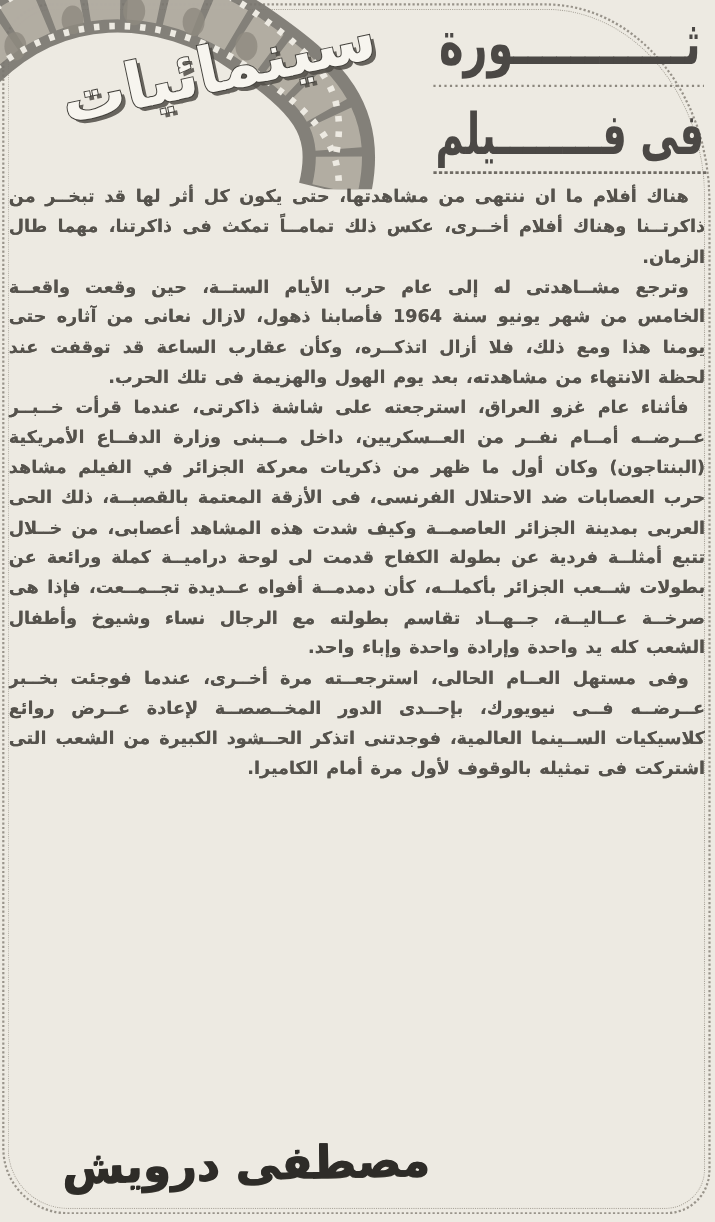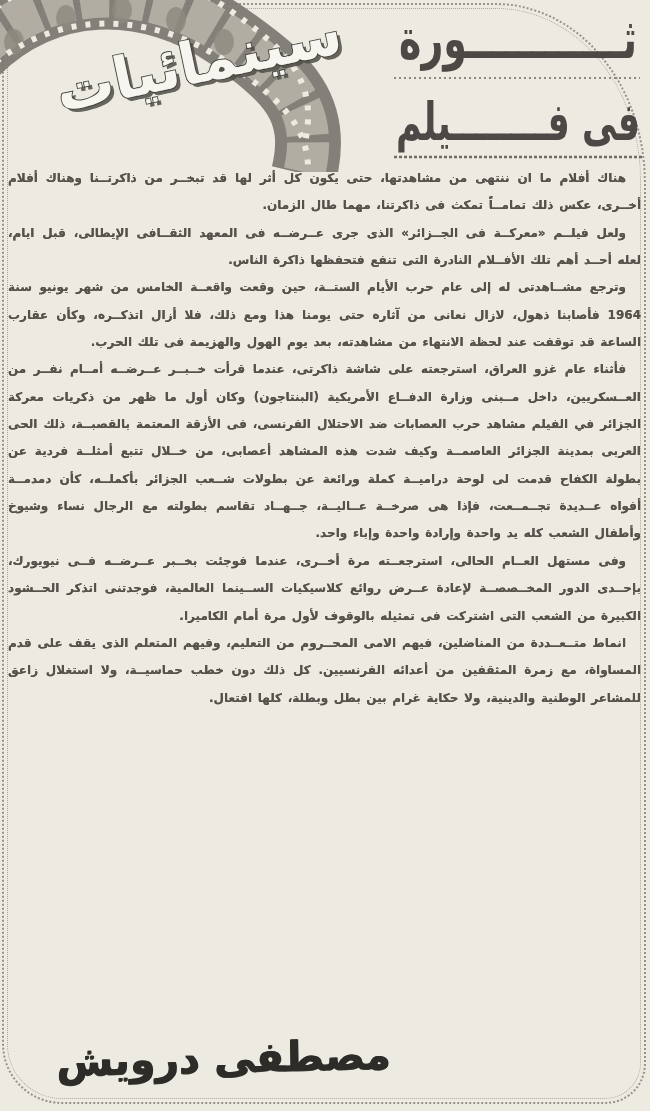--- a/index.html
+++ b/index.html
@@ -39,21 +39,21 @@
   }
   
   .headline{
     position:absolute;top:4px;right:6px;width:252px;height:158px;
   }
   
   .article{
     position:absolute;top:165px;left:8px;right:9px;height:872px;
     direction:rtl;
     text-align:justify;
-    font-size:12px;
+    font-size:16px;
     font-weight:bold;
     line-height:27.35px;
     word-spacing:1.5px;
     color:#55524c;
     overflow:hidden;
     text-shadow:0 0 .4px #6b6862;
   }
   .article p{margin:0;text-indent:15px;}
   
   .signature{
@@ -102,23 +102,21 @@
     <svg width="252" height="158" viewBox="0 0 252 158">
       <text x="126" y="54" text-anchor="middle" font-family="DejaVu Sans, sans-serif" font-size="55" font-weight="bold" fill="#4b4845" textLength="238" lengthAdjust="spacingAndGlyphs" style="direction:rtl">ثــــــــــــورة</text>
       <line x1="2" y1="74" x2="248" y2="74" stroke="#8d887f" stroke-width="2" stroke-dasharray="2 3"></line>
       <text x="126" y="136" text-anchor="middle" font-family="DejaVu Sans, sans-serif" font-size="52" font-weight="bold" fill="#4b4845" textLength="244" lengthAdjust="spacingAndGlyphs" style="direction:rtl">فى فــــــــيلم</text>
       <line x1="2" y1="153" x2="250" y2="153" stroke="#6f6b64" stroke-width="2.5" stroke-dasharray="3 2"></line>
     </svg>
   </div>
 
   <div class="article">
     <p>هناك أفلام ما ان ننتهى من مشاهدتها، حتى يكون كل أثر لها قد تبخــر من ذاكرتــنا وهناك أفلام أخــرى، عكس ذلك تمامــاً تمكث فى ذاكرتنا، مهما طال الزمان.</p>
-    <p>ولعل فيلــم «معركــة فى الجــزائر» الذى جرى عــرضــه فى المعهد الثقــافى الإيطالى، قبل ايام، لعله أحــد أهم تلك الأفــلام النادرة التى تنفع فتحفظها ذاكرة الناس.</p>
     <p>وترجع مشــاهدتى له إلى عام حرب الأيام الستــة، حين وقعت واقعــة الخامس من شهر يونيو سنة 1964 فأصابنا ذهول، لازال نعانى من آثاره حتى يومنا هذا ومع ذلك، فلا أزال اتذكــره، وكأن عقارب الساعة قد توقفت عند لحظة الانتهاء من مشاهدته، بعد يوم الهول والهزيمة فى تلك الحرب.</p>
     <p>فأثناء عام غزو العراق، استرجعته على شاشة ذاكرتى، عندما قرأت خــبــر عــرضــه أمــام نفــر من العــسكريين، داخل مــبنى وزارة الدفــاع الأمريكية (البنتاجون) وكان أول ما ظهر من ذكريات معركة الجزائر في الفيلم مشاهد حرب العصابات ضد الاحتلال الفرنسى، فى الأزقة المعتمة بالقصبــة، ذلك الحى العربى بمدينة الجزائر العاصمــة وكيف شدت هذه المشاهد أعصابى، من خــلال تتبع أمثلــة فردية عن بطولة الكفاح قدمت لى لوحة دراميــة كملة ورائعة عن بطولات شــعب الجزائر بأكملــه، كأن دمدمــة أفواه عــديدة تجــمــعت، فإذا هى صرخــة عــاليــة، جــهــاد تقاسم بطولته مع الرجال نساء وشيوخ وأطفال الشعب كله يد واحدة وإرادة واحدة وإباء واحد.</p>
     <p>وفى مستهل العــام الحالى، استرجعــته مرة أخــرى، عندما فوجئت بخــبر عــرضــه فــى نيويورك، بإحــدى الدور المخــصصــة لإعادة عــرض روائع كلاسيكيات الســينما العالمية، فوجدتنى اتذكر الحــشود الكبيرة من الشعب التى اشتركت فى تمثيله بالوقوف لأول مرة أمام الكاميرا.</p>
-    <p>انماط متــعــددة من المناضلين، فيهم الامى المحــروم من التعليم، وفيهم المتعلم الذى يقف على قدم المساواة، مع زمرة المثقفين من أعدائه الفرنسيين. كل ذلك دون خطب حماسيــة، ولا استغلال زاعق للمشاعر الوطنية والدينية، ولا حكاية غرام بين بطل وبطلة، كلها افتعال.</p>
 
   </div>
 
   <div class="signature">مصطفى درويش</div>
 
 </div>
 
 </body></html>

